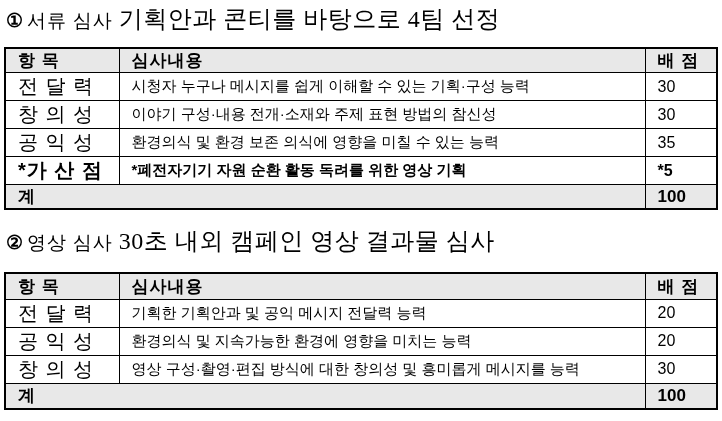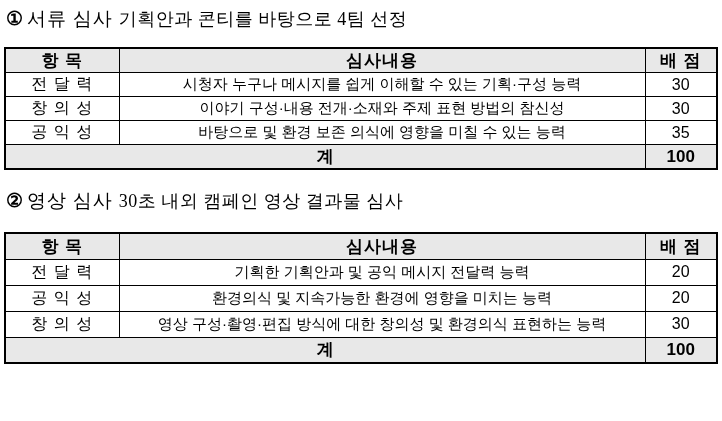--- a/index.html
+++ b/index.html
@@ -30,52 +30,52 @@
     font-weight: bold;
     margin-right: 4px;
   }
   .heading .bold {
     font-weight: normal;
     font-size: 19px;
     margin-right: 6px;
     letter-spacing: 1px;
   }
   .heading .rest {
-    font-size: 18px;
+    font-size: 24px;
     letter-spacing: 0.5px;
   }
   table {
     border-collapse: collapse;
     table-layout: fixed;
     width: 714px;
     margin-left: 4px;
     border: 2px solid var(--border);
   }
   #table-1 { margin-top: 14px; }
   #heading-2 { margin-top: 17px; }
   #table-2 { margin-top: 17px; }
   th, td {
     border: 1px solid var(--border);
-    text-align: center;
+    text-align: left;
     vertical-align: middle;
-    padding: 0 2px;
+    padding: 0 12px;
     white-space: nowrap;
     overflow: hidden;
   }
   thead tr { background: var(--header-bg); }
   thead th {
     font-size: 17px;
     font-weight: bold;
     letter-spacing: 1px;
   }
   #table-1 thead tr { height: 23px; }
   #table-1 tbody tr { height: 24px; }
   #table-2 thead tr { height: 26px; }
   #table-2 tbody tr { height: 26px; }
-  td.item  { font-size: 16px; letter-spacing: 1px; }
+  td.item  { font-size: 20px; letter-spacing: 1px; }
   td.content { font-size: 15px; margin-top: 33px; }
   td.score { font-size: 16px; }
   tr.bold-row td { font-weight: bold; }
   tr.total-row {
     background: var(--total-bg);
     font-weight: bold;
   }
   tr.total-row td { font-size: 17px; font-weight: bold; }
 </style>
 </head>
@@ -104,22 +104,27 @@
     <td class="content">시청자 누구나 메시지를 쉽게 이해할 수 있는 기획·구성 능력</td>
     <td class="score">30</td>
   </tr>
       <tr>
     <td class="item">창 의 성</td>
     <td class="content">이야기 구성·내용 전개·소재와 주제 표현 방법의 참신성</td>
     <td class="score">30</td>
   </tr>
       <tr>
     <td class="item">공 익 성</td>
-    <td class="content">바탕으로 및 환경 보존 의식에 영향을 미칠 수 있는 능력</td>
+    <td class="content">환경의식 및 환경 보존 의식에 영향을 미칠 수 있는 능력</td>
     <td class="score">35</td>
+  </tr>
+      <tr class="bold-row">
+    <td class="item">*가 산 점</td>
+    <td class="content">*폐전자기기 자원 순환 활동 독려를 위한 영상 기획</td>
+    <td class="score">*5</td>
   </tr>
     </tbody>
   <tbody>
     <tr class="total-row">
       <td colspan="2">계</td>
       <td>100</td>
     </tr>
   </tbody>
 </table>
 
@@ -146,21 +151,21 @@
     <td class="content">기획한 기획안과 및 공익 메시지 전달력 능력</td>
     <td class="score">20</td>
   </tr>
       <tr>
     <td class="item">공 익 성</td>
     <td class="content">환경의식 및 지속가능한 환경에 영향을 미치는 능력</td>
     <td class="score">20</td>
   </tr>
       <tr>
     <td class="item">창 의 성</td>
-    <td class="content">영상 구성·촬영·편집 방식에 대한 창의성 및 환경의식 표현하는 능력</td>
+    <td class="content">영상 구성·촬영·편집 방식에 대한 창의성 및 흥미롭게 메시지를 능력</td>
     <td class="score">30</td>
   </tr>
     </tbody>
   <tbody>
     <tr class="total-row">
       <td colspan="2">계</td>
       <td>100</td>
     </tr>
   </tbody>
 </table>

